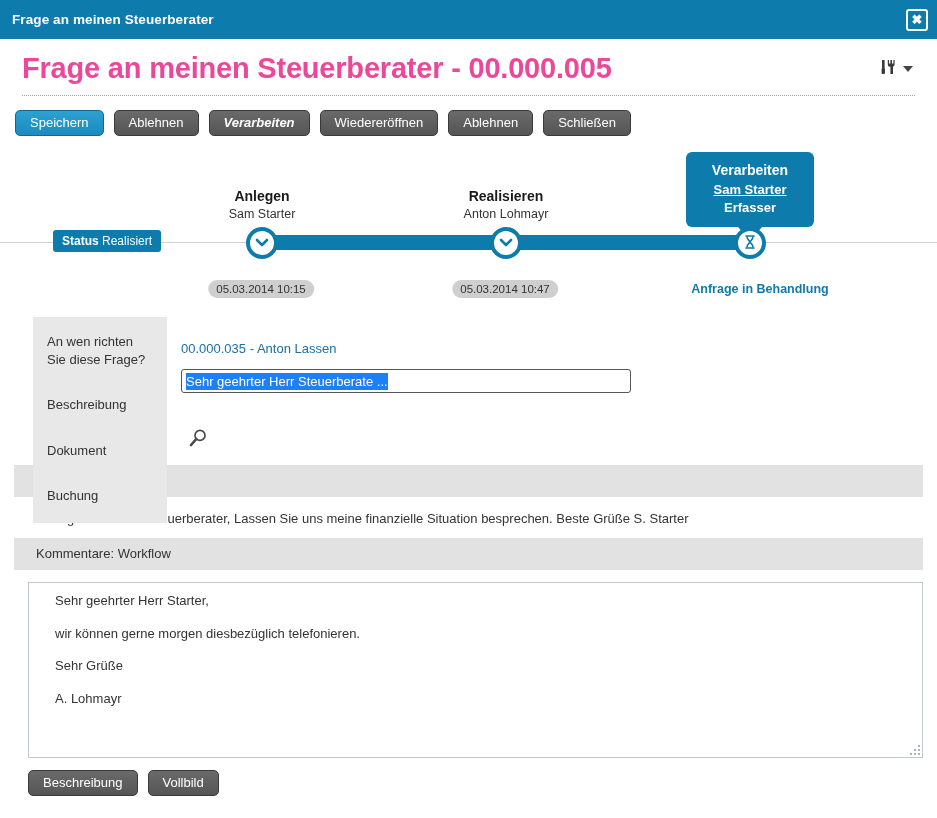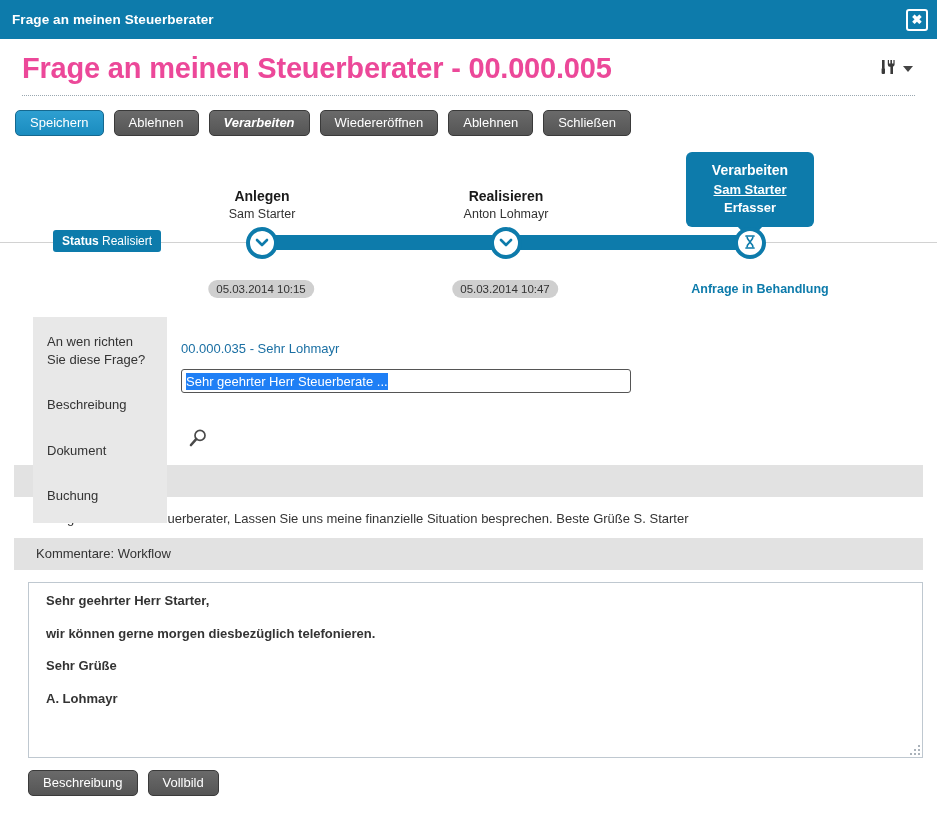--- a/index.html
+++ b/index.html
@@ -312,27 +312,26 @@
     padding: 14px 22px 12px 22px;
     margin: 0 14px;
   }
 
   .textarea-box {
     margin: 12px 14px 0 28px;
     height: 176px;
     border: 1px solid #bfc8d0;
     background: #ffffff;
     box-sizing: border-box;
-    padding: 10px 17px;
+    padding: 10px 26px;
     font-size: 13px;
     color: #333333;
     position: relative;
     overflow: hidden;
     cursor: text;
-    font-weight: bold;
   }
   .textarea-box p {
     margin: 0 0 17px 0;
     line-height: 1.2;
   }
   .resize-grip {
     position: absolute;
     right: 2px;
     bottom: 2px;
     width: 12px;
@@ -441,21 +440,21 @@
     <div class="lbl lbl-1">
       <span>An wen richten</span><br>
       <span>Sie diese Frage?</span>
     </div>
     <div class="lbl lbl-2">Beschreibung</div>
     <div class="lbl lbl-3">Dokument</div>
     <div class="lbl">Buchung</div>
   </div>
 
   <div class="fields">
-    <a class="recipient-link">00.000.035 - Sehr Lohmayr</a>
+    <a class="recipient-link">00.000.035 - Anton Lassen</a>
 
     <div class="text-input">
       <span class="sel-text">Sehr geehrter Herr Steuerberate ...</span>
     </div>
 
     <div class="search-icon-wrap">
       <span>
         <svg width="22" height="22" viewBox="0 0 22 22">
           <circle cx="13" cy="8.4" r="5" stroke="#4a4a4a" stroke-width="1.7" fill="none"></circle>
           <line x1="9.2" y1="12.2" x2="4" y2="18" stroke="#4a4a4a" stroke-width="2.6" stroke-linecap="round"></line>

